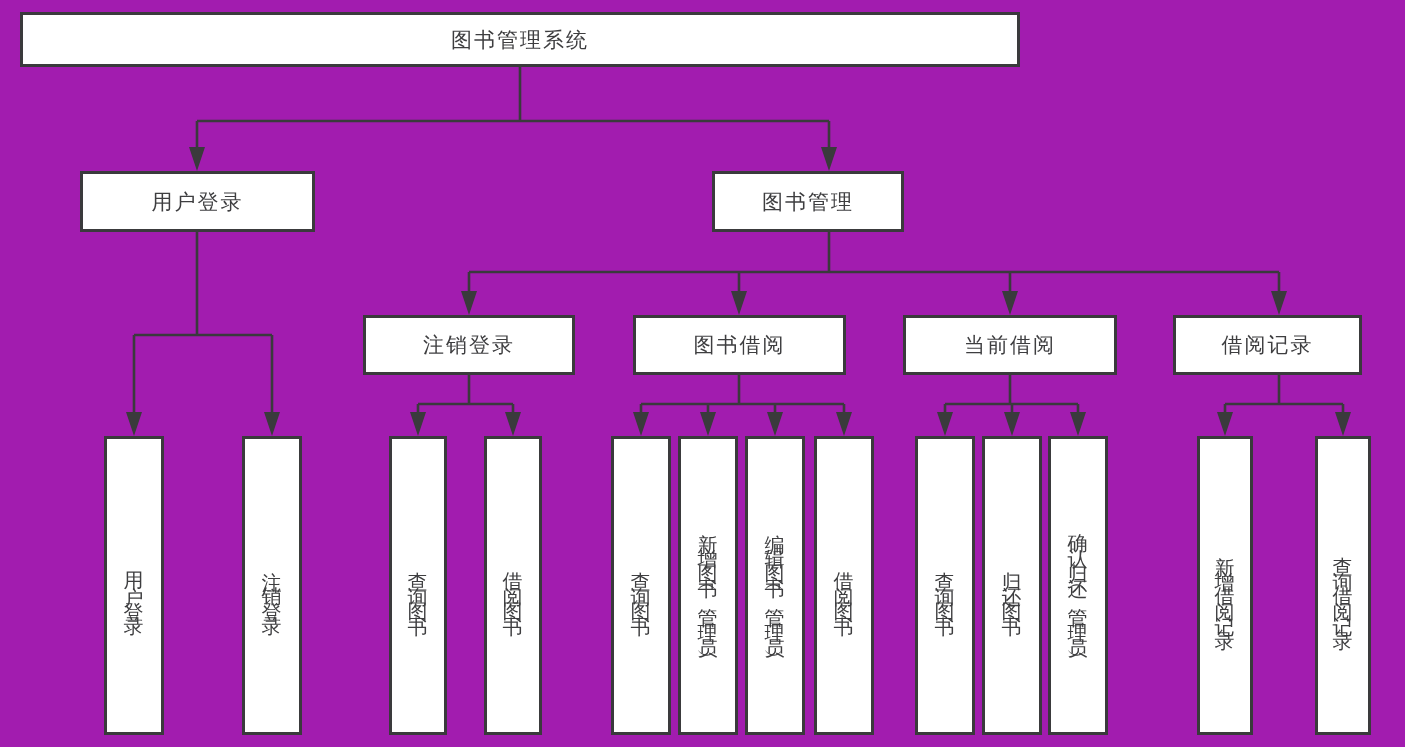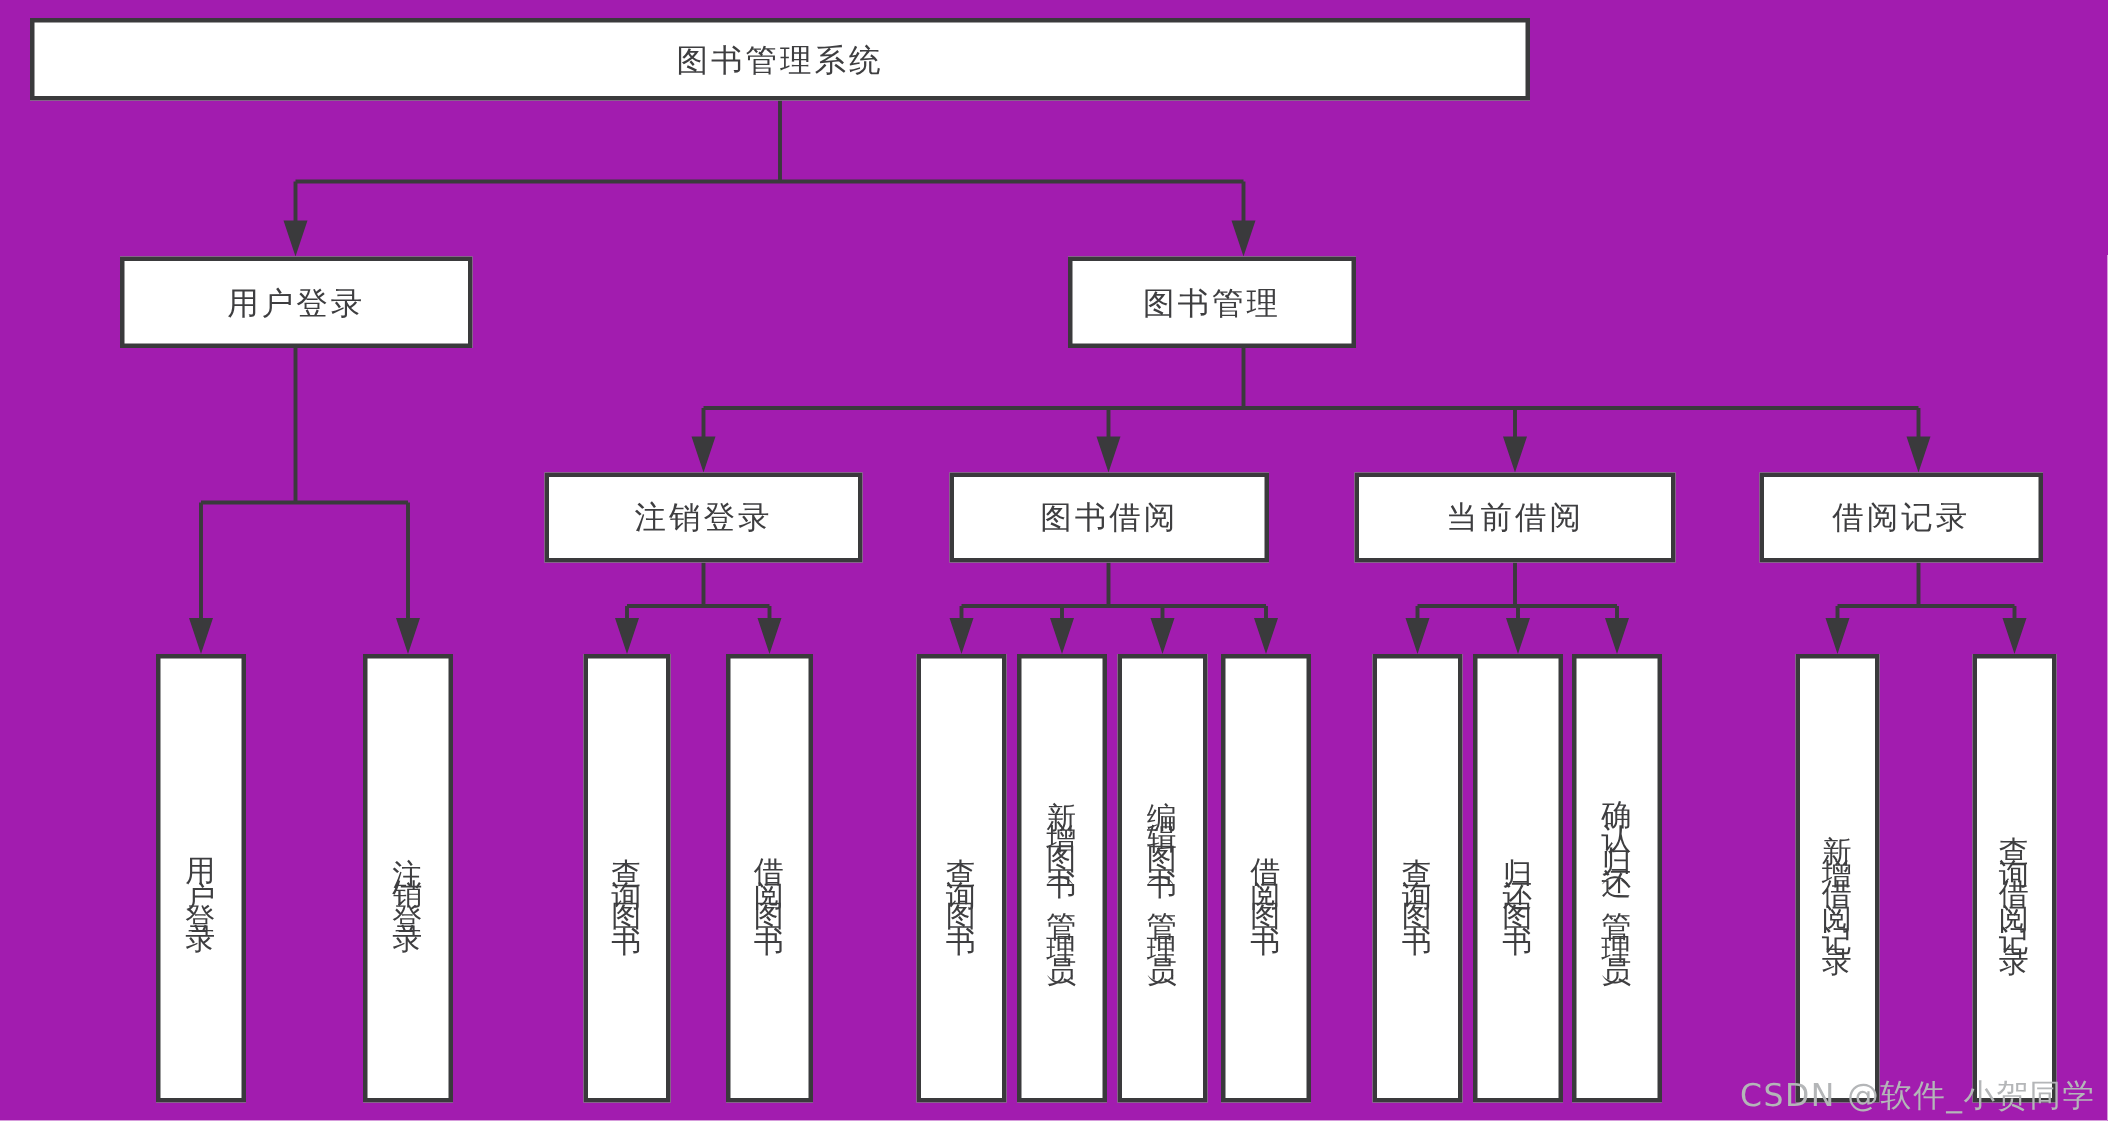--- a/index.html
+++ b/index.html
@@ -130,15 +130,14 @@
     <span class="vtext">确认归还（管理员）</span>
   </div>
 
   <div class="vbox" style="left:1197px;width:56px">
     <span class="vtext">新增借阅记录</span>
   </div>
   <div class="vbox" style="left:1315px;width:56px">
     <span class="vtext">查询借阅记录</span>
   </div>
 
-  <div class="watermark">CSDN @软件_小贺同学</div>
 
 </div>
 
 </body></html>

